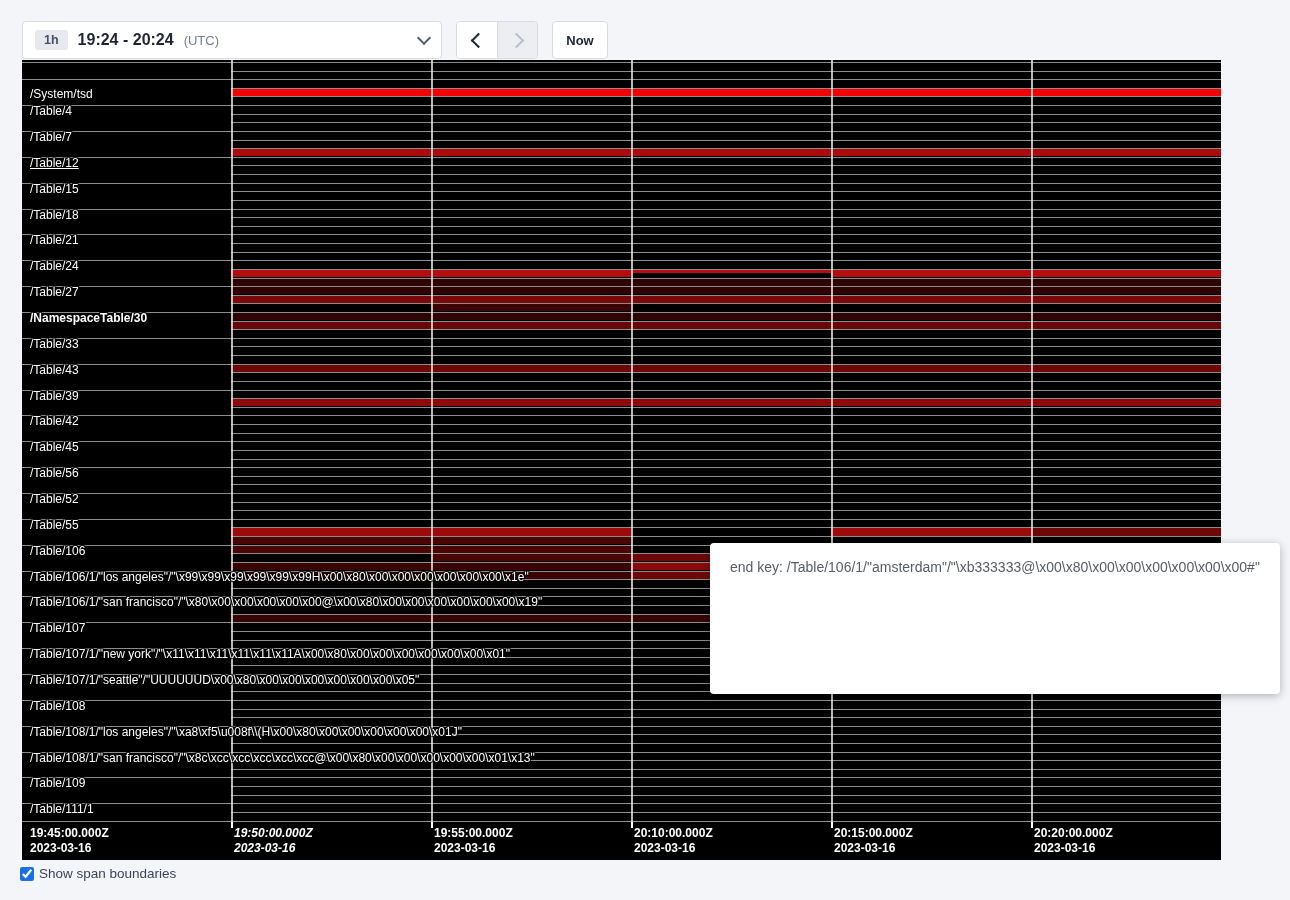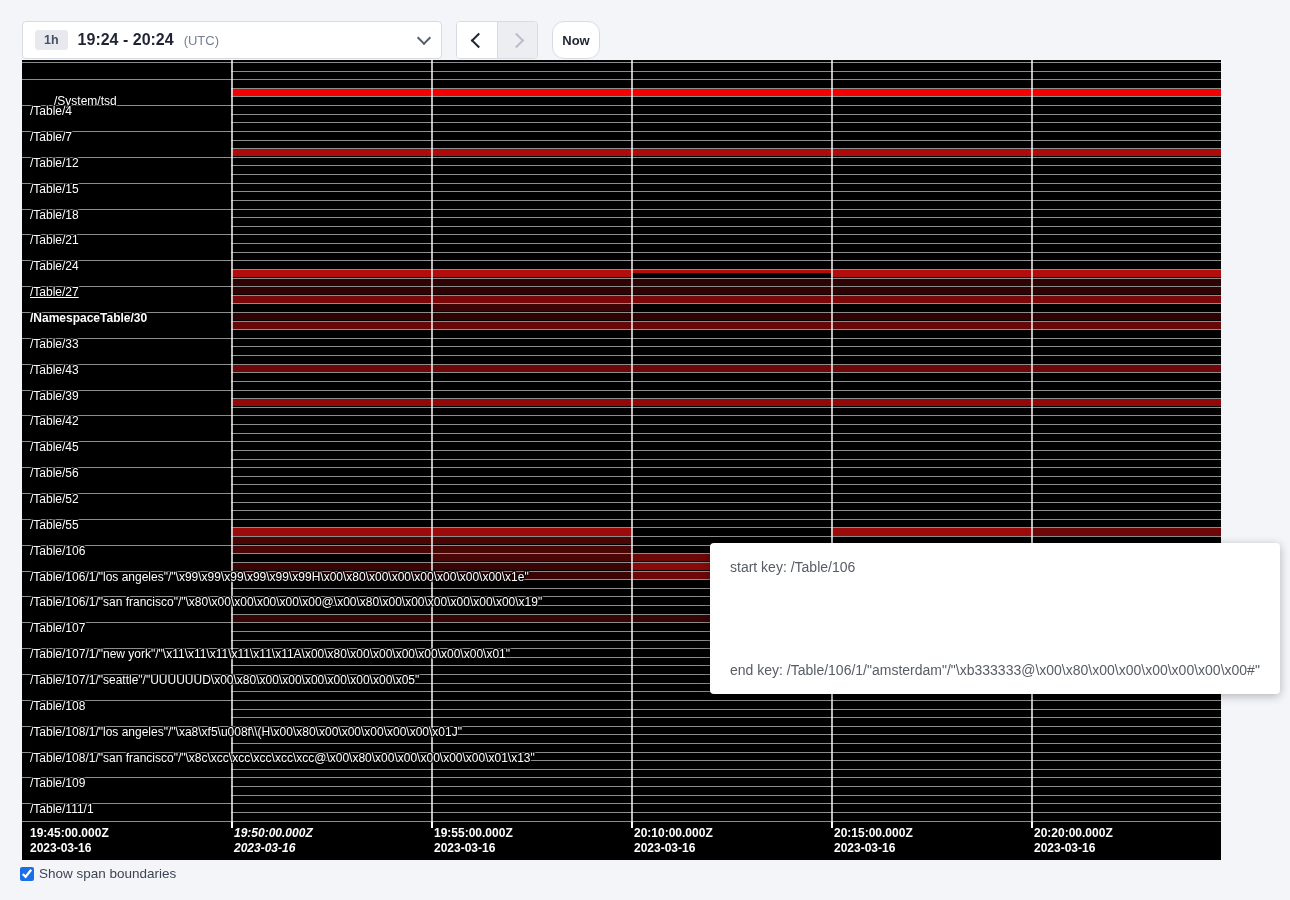--- a/index.html
+++ b/index.html
@@ -9,21 +9,21 @@
   .dropdown{width:420px;background:#fff;border:1px solid #d8dbe2;border-radius:4px;display:flex;align-items:center;padding:0 12px;gap:10px;box-sizing:border-box;cursor:pointer}
   .chip{background:#e7e9ef;border-radius:3px;padding:3px 9px;font-size:12.5px;font-weight:700;color:#475066}
   .range{font-size:16px;font-weight:700;color:#1f2534}
   .tz{font-size:13px;color:#767f91}
   .chev{margin-left:auto;width:8px;height:8px;border-right:2px solid #565e6e;border-bottom:2px solid #565e6e;transform:rotate(45deg);margin-top:-4px}
   .btn-group{display:flex;border:1px solid #d8dbe2;border-radius:4px;overflow:hidden;background:#fff}
   .nav{width:40px;border:none;background:#fff;display:flex;align-items:center;justify-content:center;cursor:pointer;padding:0}
   .nav.next{background:#eceef2;border-left:1px solid #d8dbe2}
   .arrow-l{width:9px;height:9px;border-left:2.4px solid #1f2534;border-bottom:2.4px solid #1f2534;transform:rotate(45deg);margin-left:3px}
   .arrow-r{width:9px;height:9px;border-right:2.4px solid #b9bfcb;border-bottom:2.4px solid #b9bfcb;transform:rotate(-45deg);margin-right:3px}
-  .now{width:48px;background:#fff;border:1px solid #d8dbe2;border-radius:12px;font-size:13px;font-weight:600;color:#1f2534;cursor:pointer;font-family:inherit}
+  .now{width:56px;background:#fff;border:1px solid #d8dbe2;border-radius:4px;font-size:13px;font-weight:600;color:#1f2534;cursor:pointer;font-family:inherit}
   .heatmap{position:absolute;left:22px;top:60px;width:1199px;height:800px;background:#000;overflow:hidden}
   .hline{position:absolute;height:1px;background:rgba(255,255,255,0.55);z-index:2}
   .vline{position:absolute;top:0;width:2px;height:762px;background:rgba(255,255,255,0.72);z-index:2}
   .band{position:absolute;z-index:1}
   .rowlabel{position:absolute;left:8px;color:#fff;font-size:12px;white-space:nowrap;
     text-shadow:1px 1px 1px #000,-1px -1px 1px #000,1px -1px 1px #000,-1px 1px 1px #000;z-index:3}
   .axis-label{position:absolute;top:766px;color:#fff;z-index:3;line-height:15px}
   .axis-label .t,.axis-label .d{font-size:12px;font-weight:700}
   .tick{position:absolute;top:762px;width:2px;height:6px;background:#fff;z-index:3}
   .tooltip{position:absolute;left:710px;top:543px;width:570px;height:151px;background:#fff;border-radius:4px;
@@ -199,29 +199,29 @@
     <div class="hline" style="top: 743.32px; left: 209px; width: 990px;"></div>
     <div class="hline" style="top: 743.32px; left: 0px; width: 209px;"></div>
     <div class="hline" style="top: 751.94px; left: 209px; width: 990px;"></div>
     <div class="hline" style="top: 760.56px; left: 209px; width: 990px;"></div>
     <div class="hline" style="top: 760.56px; left: 0px; width: 209px;"></div>
     <div class="vline" style="left: 209px;"></div>
     <div class="vline" style="left: 409px;"></div>
     <div class="vline" style="left: 609px;"></div>
     <div class="vline" style="left: 809px;"></div>
     <div class="vline" style="left: 1009px;"></div>
-    <div class="rowlabel" style="top: 34px; margin-left: 24px;">/System/tsd</div>
+    <div class="rowlabel" style="top: 27px;">/System/tsd</div>
     <div class="rowlabel" style="top: 44.1px;">/Table/4</div>
     <div class="rowlabel" style="top: 69.96px;">/Table/7</div>
-    <div class="rowlabel" style="top: 95.82px;">/Table/12</div>
+    <div class="rowlabel" style="top: 95.82px; text-decoration: underline;">/Table/12</div>
     <div class="rowlabel" style="top: 121.68px;">/Table/15</div>
     <div class="rowlabel" style="top: 147.54px;">/Table/18</div>
     <div class="rowlabel" style="top: 173.4px;">/Table/21</div>
     <div class="rowlabel" style="top: 199.26px;">/Table/24</div>
-    <div class="rowlabel" style="top: 225.12px; text-decoration: underline;">/Table/27</div>
+    <div class="rowlabel" style="top: 225.12px;">/Table/27</div>
     <div class="rowlabel" style="top: 250.98px; font-weight: bold;">/NamespaceTable/30</div>
     <div class="rowlabel" style="top: 276.84px;">/Table/33</div>
     <div class="rowlabel" style="top: 302.7px;">/Table/43</div>
     <div class="rowlabel" style="top: 328.56px;">/Table/39</div>
     <div class="rowlabel" style="top: 354.42px;">/Table/42</div>
     <div class="rowlabel" style="top: 380.28px;">/Table/45</div>
     <div class="rowlabel" style="top: 406.14px;">/Table/56</div>
     <div class="rowlabel" style="top: 432px;">/Table/52</div>
     <div class="rowlabel" style="top: 457.86px;">/Table/55</div>
     <div class="rowlabel" style="top: 483.72px;">/Table/106</div>
@@ -260,20 +260,19 @@
     </div>
     <div class="tick" style="left: 809px;"></div>
     <div class="axis-label" style="left: 1012px;">
       <div class="t">20:20:00.000Z</div>
       <div class="d">2023-03-16</div>
     </div>
     <div class="tick" style="left: 1009px;"></div>
   </div>
 
 <div class="tooltip">
-  <div class="tline">start key: /Table/106</div>
   <div class="tline">end key: /Table/106/1/"amsterdam"/"\xb333333@\x00\x80\x00\x00\x00\x00\x00\x00#"</div>
 </div>
 
 <div class="footer">
   <input type="checkbox" id="spanbound" checked="" style="">
   <label for="spanbound">Show span boundaries</label>
 </div>
 
 </body></html>

